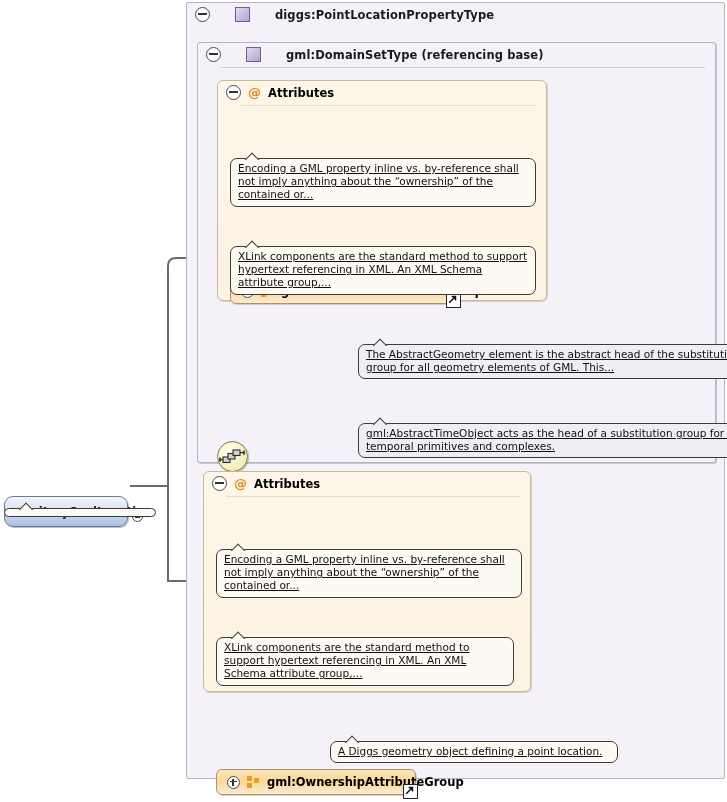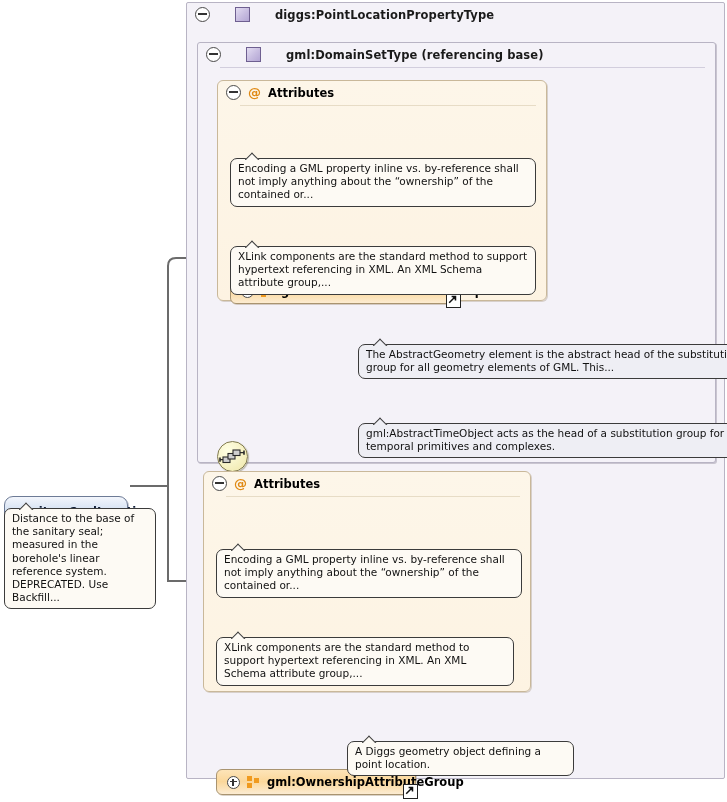--- a/index.html
+++ b/index.html
@@ -139,20 +139,21 @@
   
   .note {
     border: 1px solid #3b3b3b;
     border-radius: 7px;
     background: #fdfaf4;
     padding: 3px 7px 4px 7px;
     font-size: 10.5px;
     line-height: 13.2px;
     color: #111;
     font-family: "DejaVu Sans", "Liberation Sans", sans-serif;
+    text-decoration: underline;
   }
   .note.grey { background:#eeeef4; }
   .note .tail {
     position: absolute;
     top: -7px; left: 14px;
     width: 16px; height: 8px;
     overflow: hidden;
   }
   .note .tail::after {
     content:""; position:absolute; left:1px; top:3px;
@@ -200,21 +201,20 @@
   </svg>
 
   
   <div class="el-box root abs" style="left:4px; top:496px; width:124px; height:31px;">
     <span class="nowrap">sanitarySealLocation</span>
   </div>
   <span class="toggle sm abs" style="left:132px; top:480px;"></span>
 
   <div class="note abs" style="left:4px; top:508px; width:152px;">
     <span class="tail"></span>
-    <span>Distance to the base of the sanitary seal; measured in the borehole's linear reference system. DEPRECATED. Use Backfill...</span>
   </div>
 
   
   <div class="ct-outer abs" style="left:186px; top:2px; width:539px; height:777px;">
     <div class="ct-header">
       <span class="toggle"></span>
       <span class="ico-type"></span>
       <span>diggs:PointLocationPropertyType</span>
     </div>
   </div>
@@ -381,21 +381,21 @@
   
   
   
 
   
   
 
   
   
   
-  <div class="note abs" style="left:347px; top:741px; width:227px;">
+  <div class="note abs" style="left:330px; top:741px; width:288px;">
     <span class="tail"></span>
     <span>A Diggs geometry object defining a point location.</span>
   </div>
 
   
   
 
 </div>
 
 </body></html>

